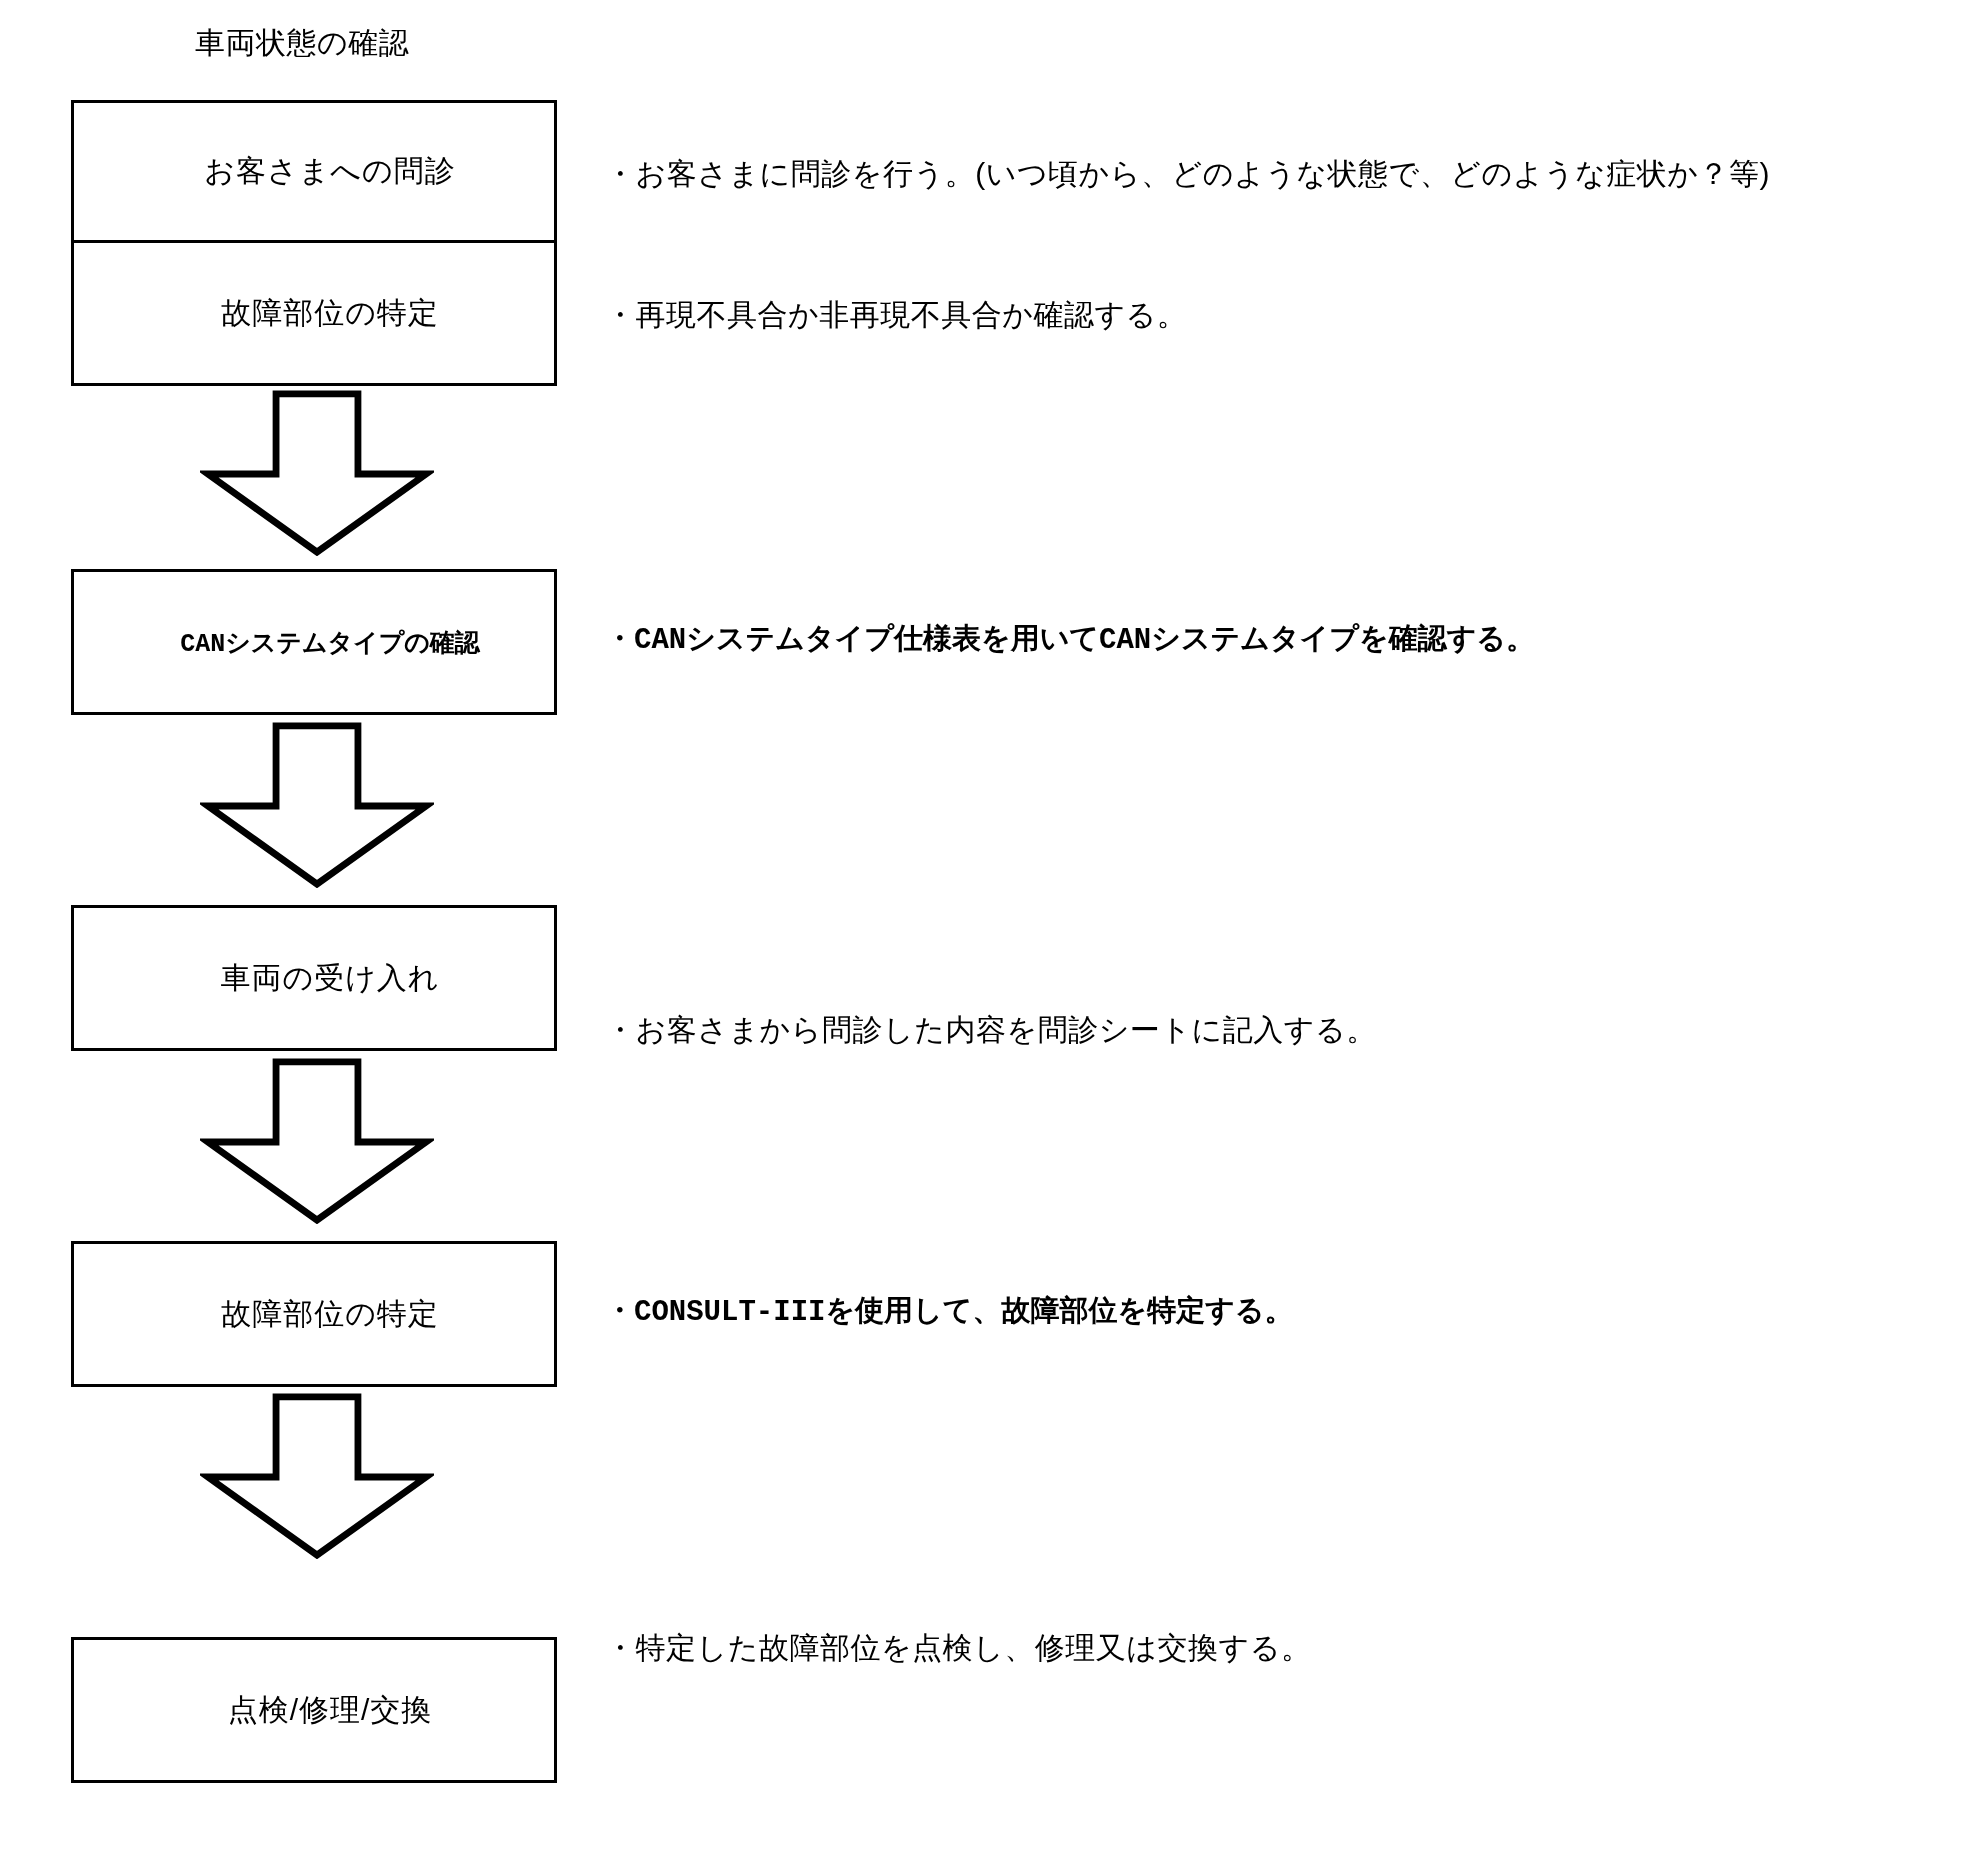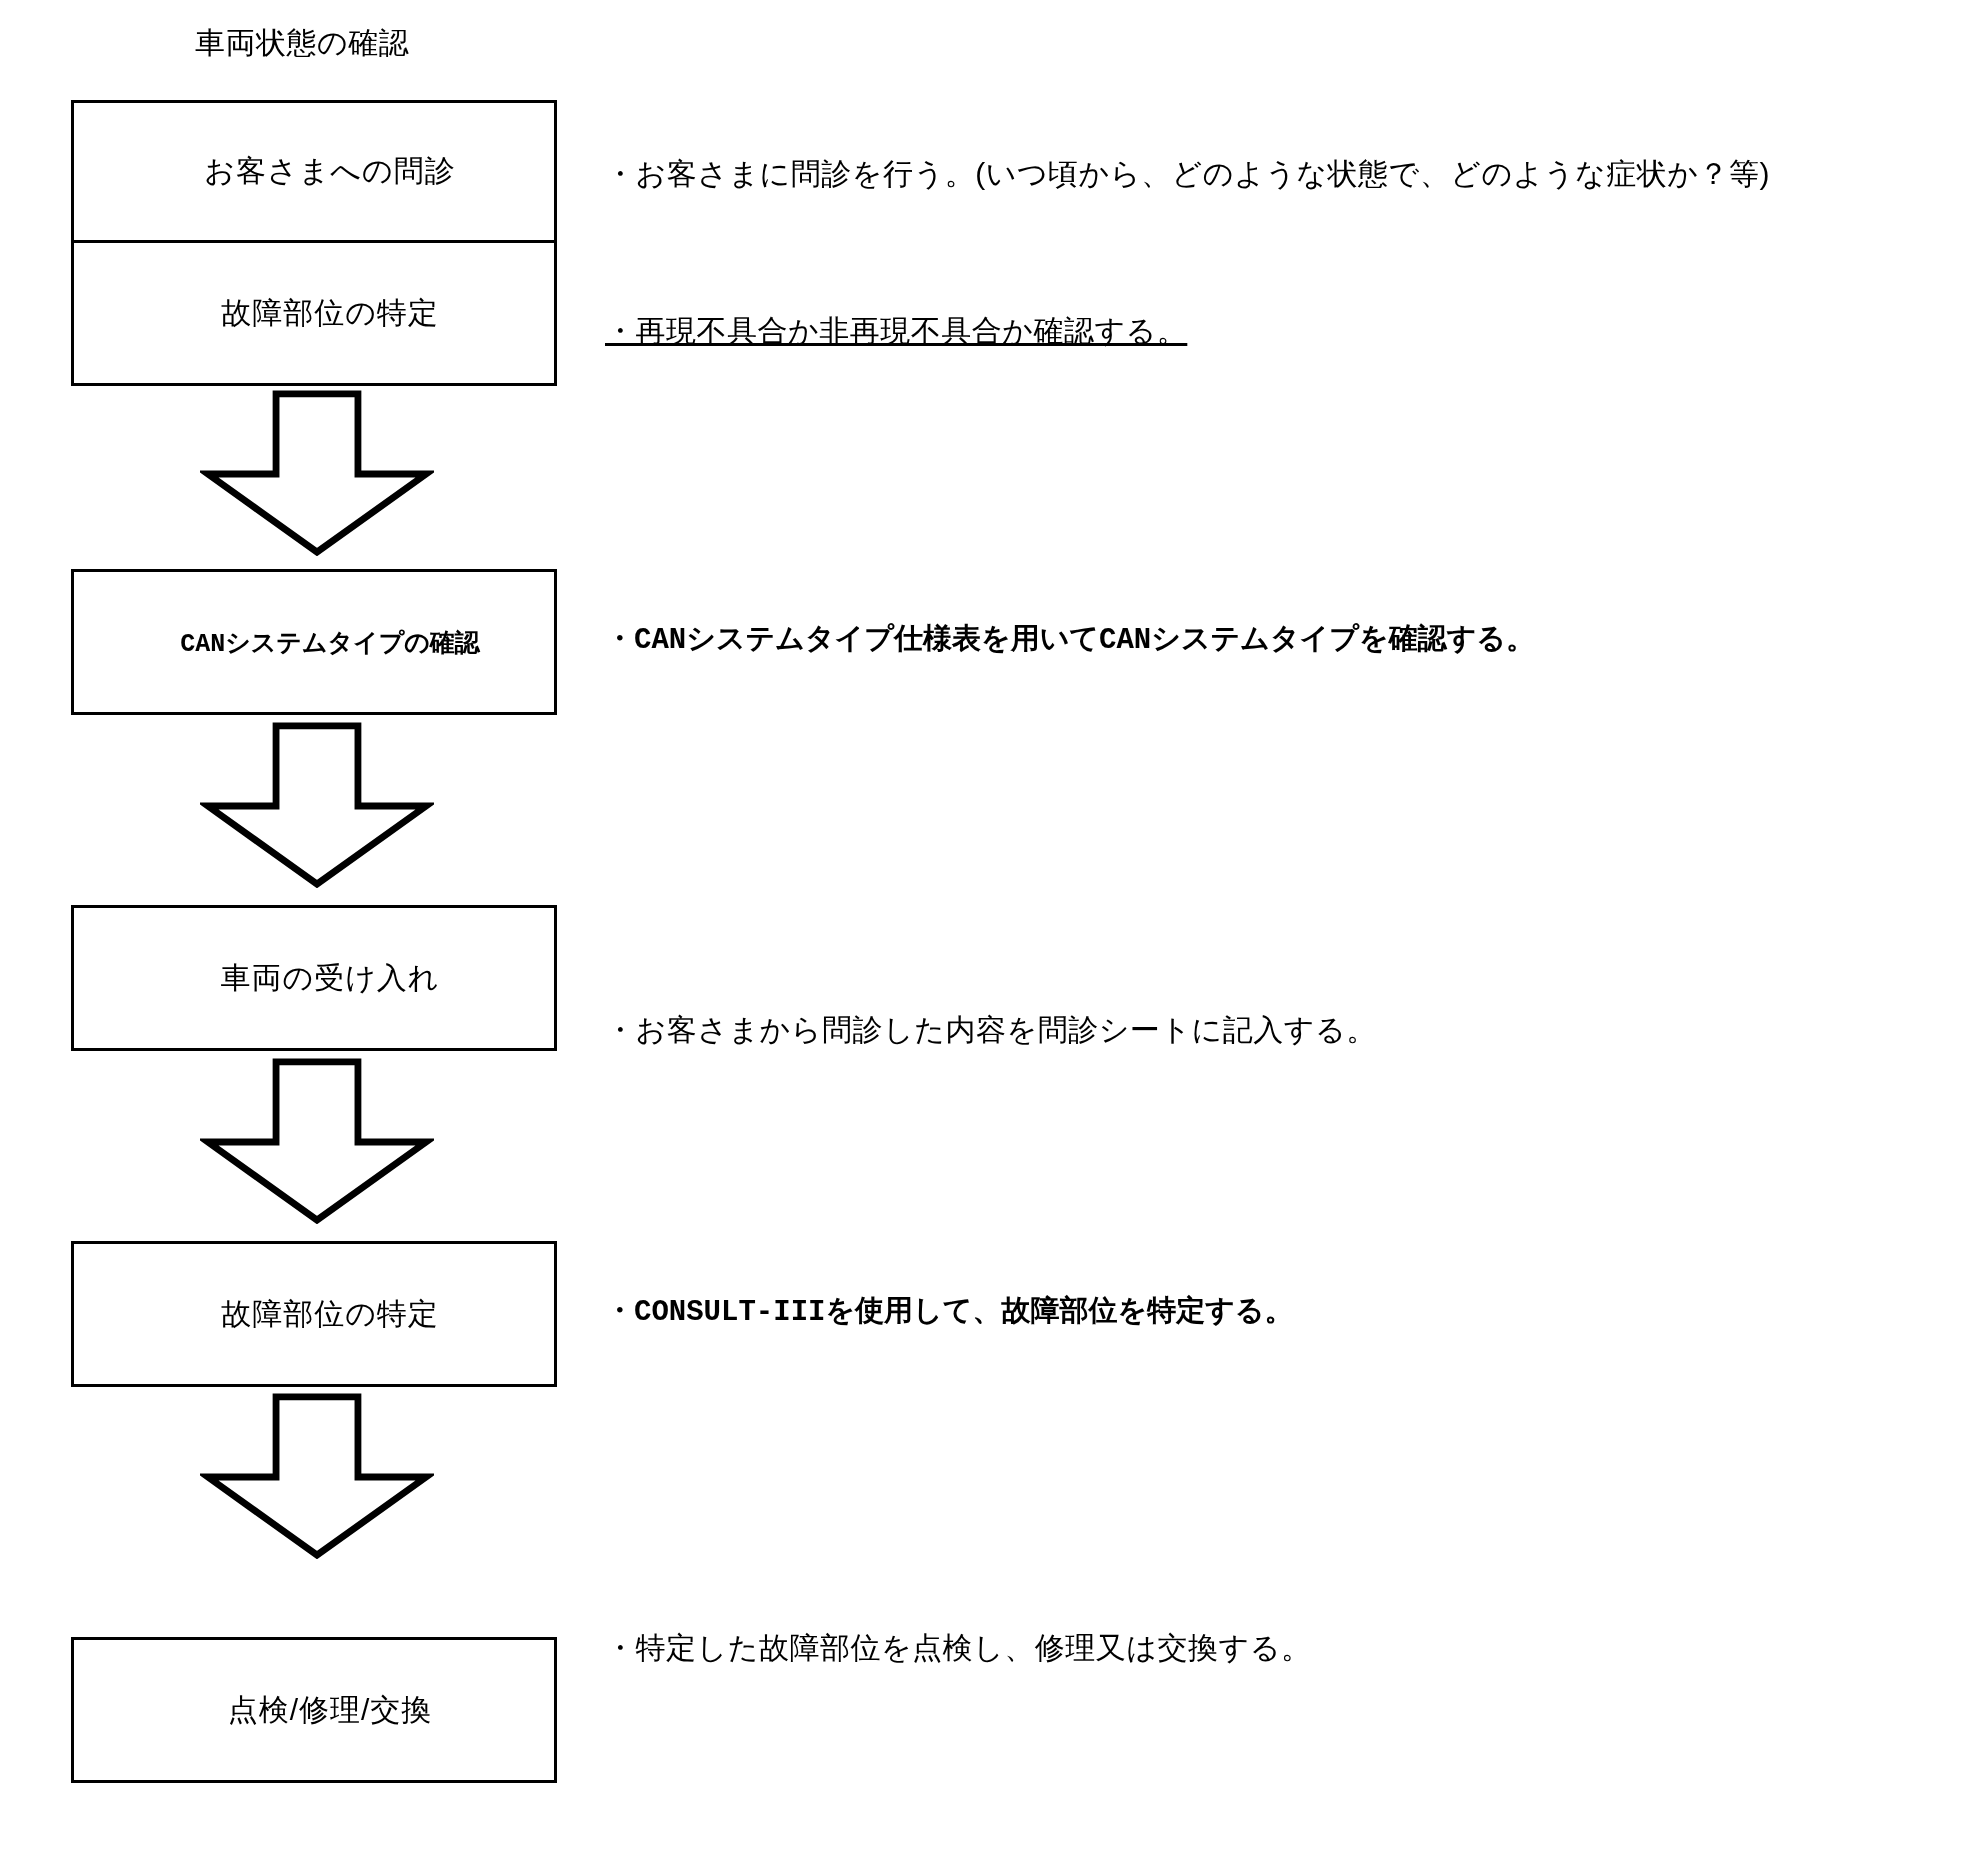--- a/index.html
+++ b/index.html
@@ -100,21 +100,21 @@
     <div class="cell divided">
       <span class="cell-label">お客さまへの問診</span>
     </div>
     <div class="cell">
       <span class="cell-label">故障部位の特定</span>
     </div>
   </div>
 
   <div class="desc" style="top:154px;">・お客さまに問診を行う。(いつ頃から、どのような状態で、どのような症状か？等)</div>
 
-  <div class="desc" style="top:311px;text-decoration:underline;">・再現不具合か非再現不具合か確認する。</div>
+  <div class="desc" style="top:295px;">・再現不具合か非再現不具合か確認する。</div>
 
   <div class="arrow" style="top:390px;">
     <svg viewBox="0 0 240 170" preserveAspectRatio="none">
       <polygon points="78,4 162,4 162,86 232,86 120,166 8,86 78,86" fill="#ffffff" stroke="#000000" stroke-width="7" stroke-linejoin="miter"></polygon>
     </svg>
   </div>
 
   <div class="box" style="top:569px;">
     <div class="cell">
       <span class="cell-label mono">CANシステムタイプの確認</span>

